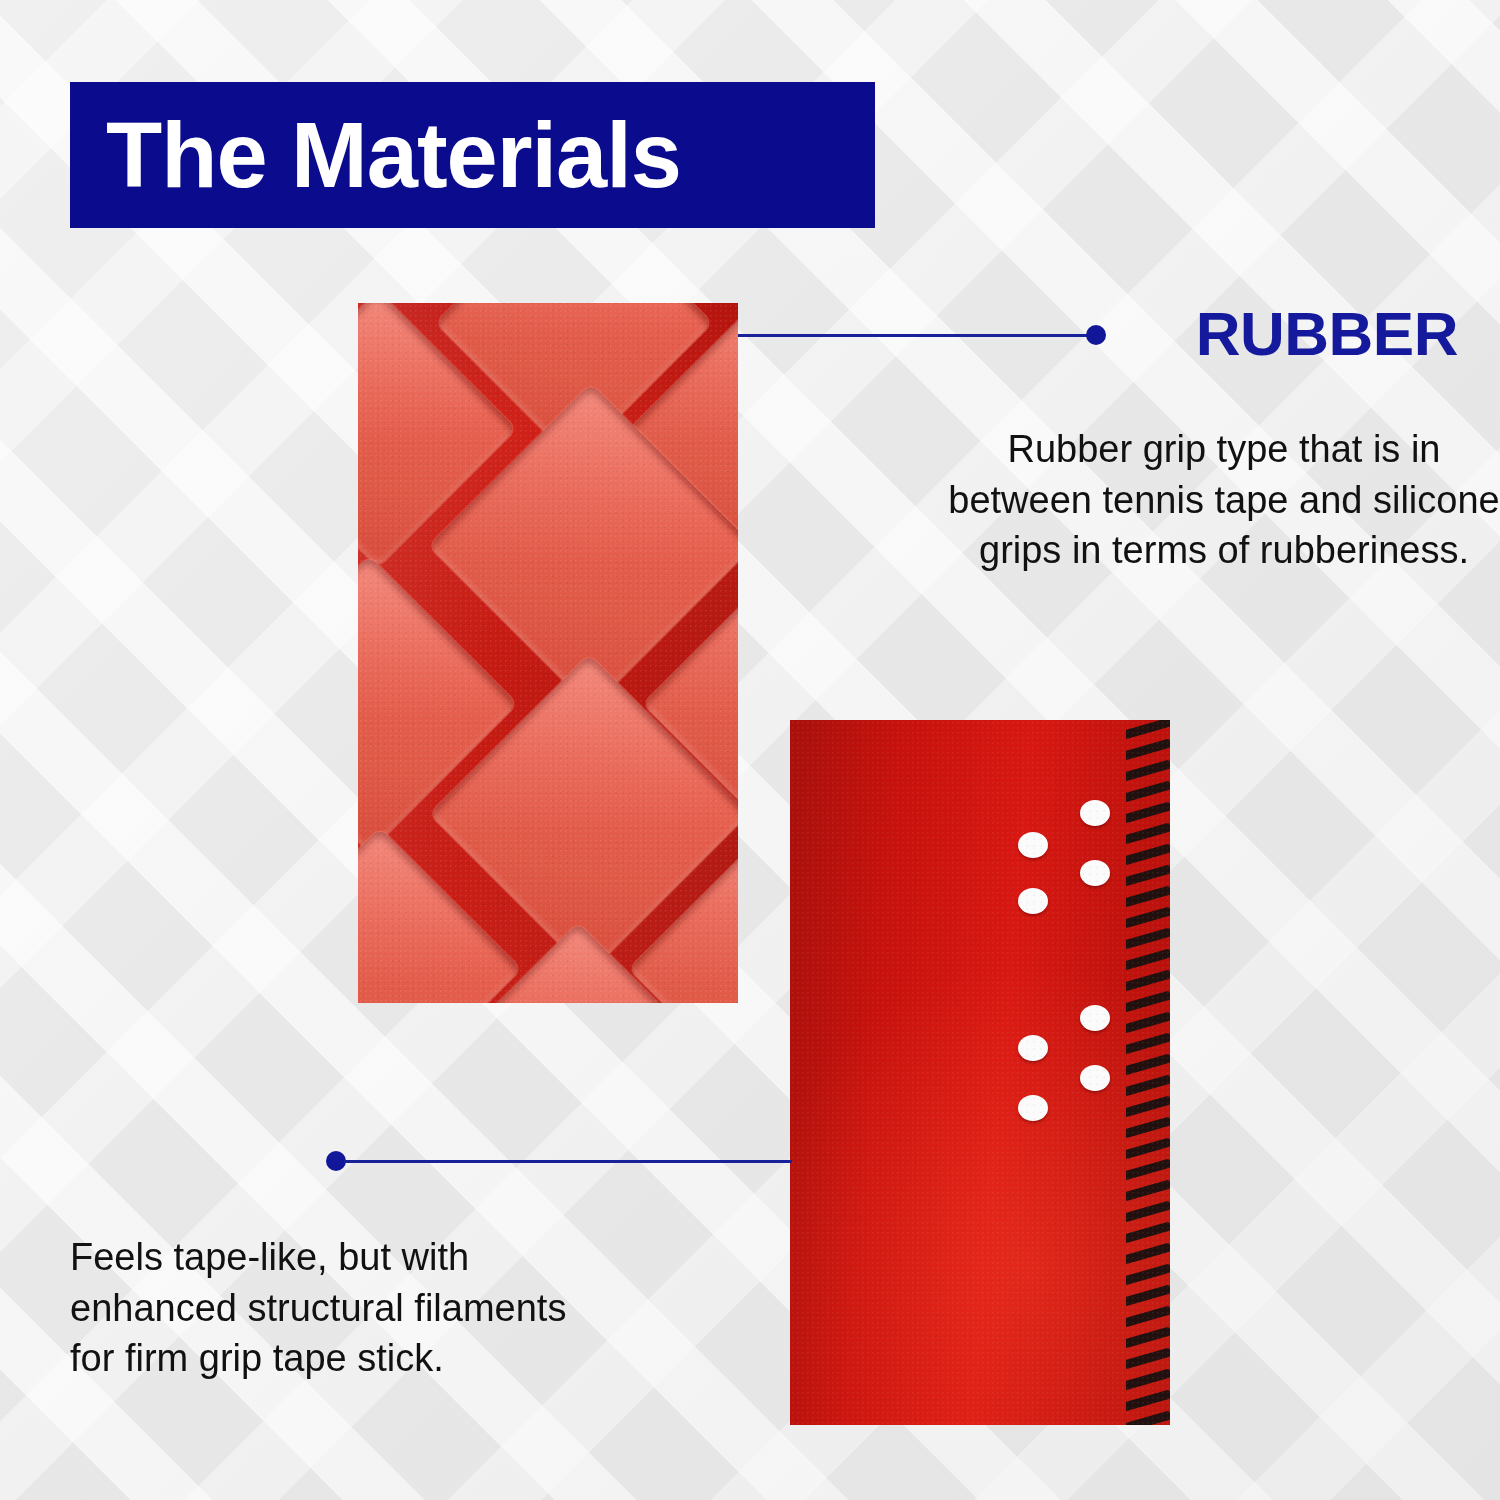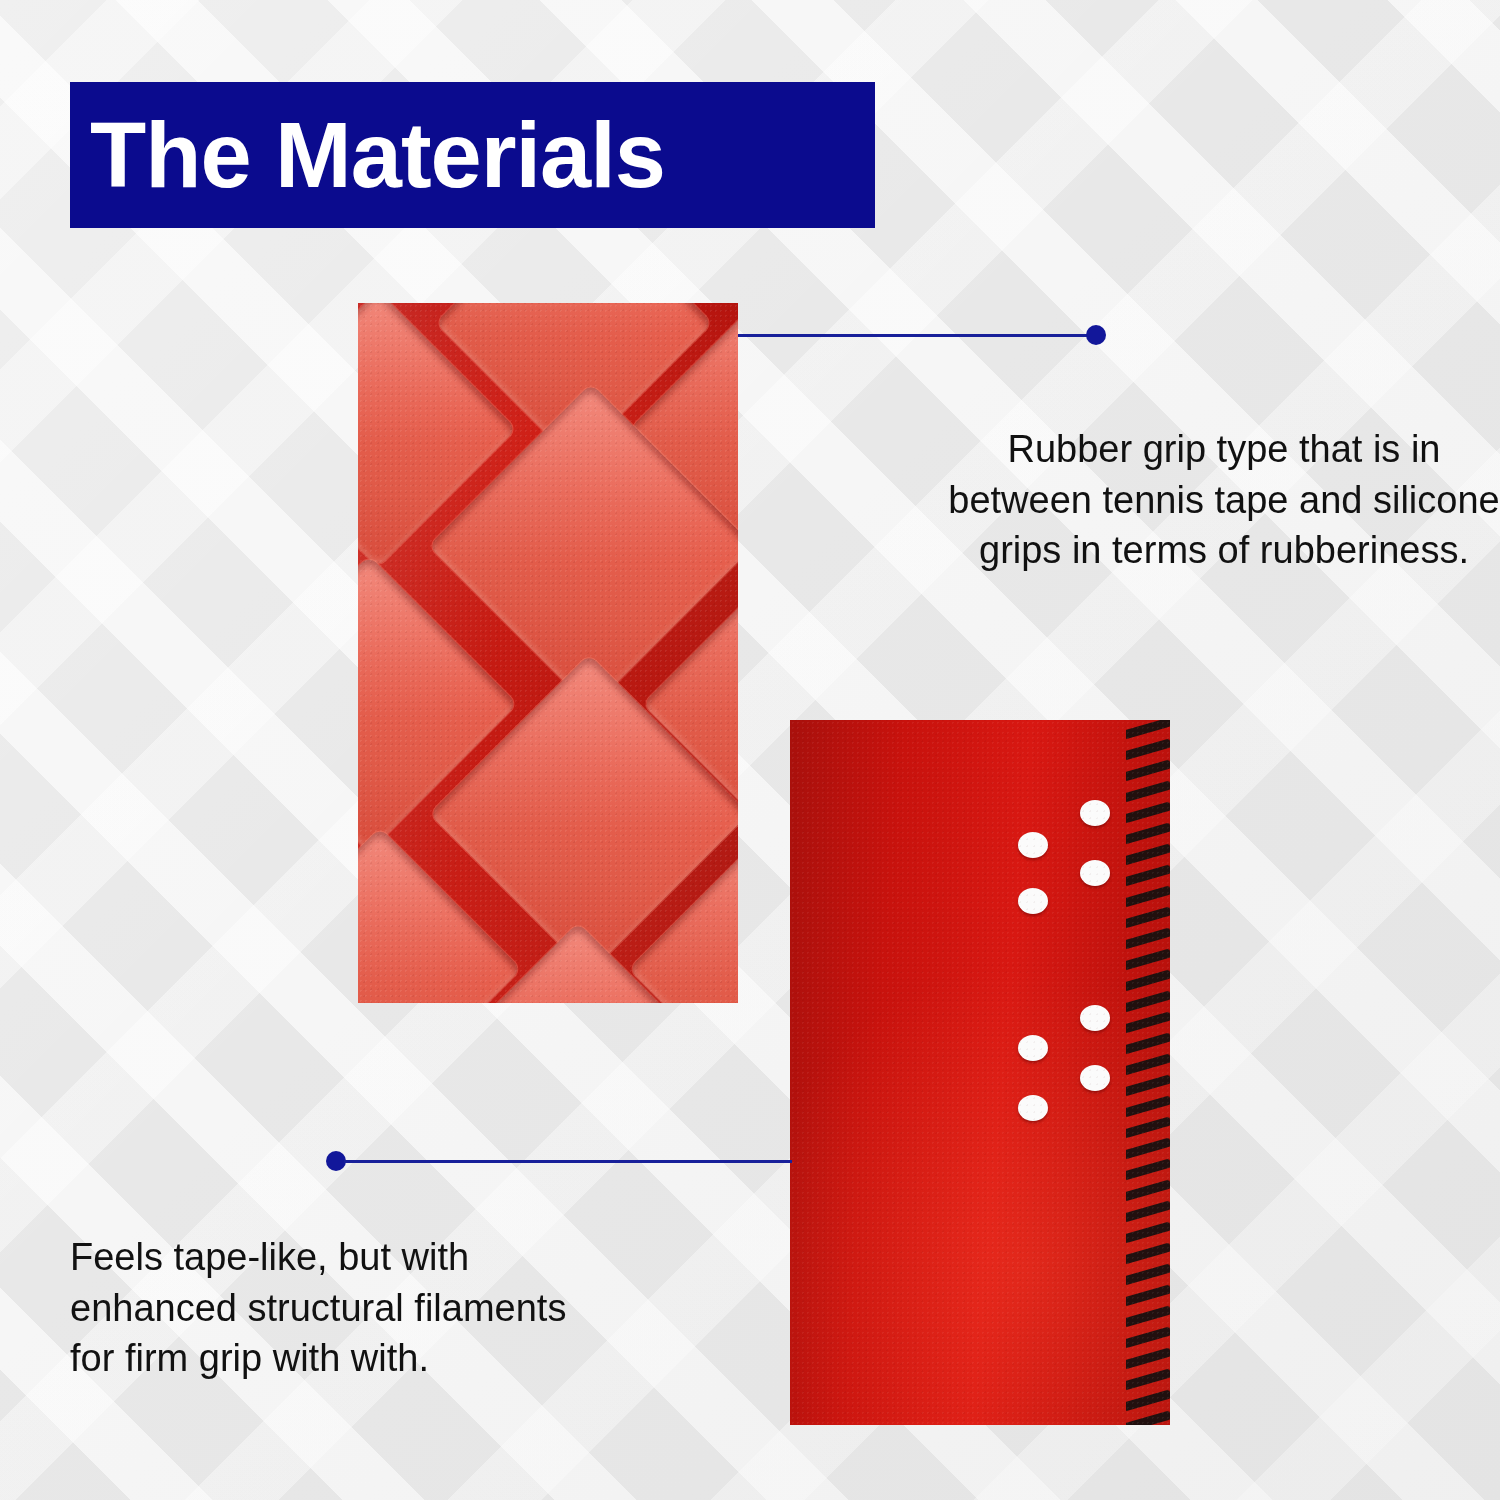--- a/index.html
+++ b/index.html
@@ -52,21 +52,21 @@
   #title-bar {
     position: absolute;
     left: 70px;
     top: 82px;
     width: 805px;
     height: 146px;
     background: #0b0b8e;
     display: flex;
     align-items: center;
     box-sizing: border-box;
-    padding-left: 20px;
+    padding-left: 36px;
   }
   #title-text {
     color: #ffffff;
     font-size: 92px;
     font-weight: 700;
     letter-spacing: -1px;
     line-height: 1;
     white-space: nowrap;
   }
 
@@ -277,20 +277,21 @@
         <div class="filament" style="top: 655px;"></div>
         <div class="filament" style="top: 676px;"></div>
         <div class="filament" style="top: 697px;"></div>
       </div>
     <div class="grain" style="opacity:.22"></div>
   </div>
 
   <div class="connector-line" style="left:738px; top:334px; width:358px;"></div>
   <div class="connector-dot" style="left:1086px; top:325px;"></div>
 
+  <div class="callout-heading" id="rubber-heading">RUBBER</div>
   <div class="callout-body" id="rubber-body">Rubber grip type that is in between tennis tape and silicone grips in terms of rubberiness.</div>
 
   <div class="connector-dot" style="left:326px; top:1151px;"></div>
   <div class="connector-line" style="left:344px; top:1160px; width:448px;"></div>
 
-  <div class="callout-body" id="hole-body">Feels tape-like, but with enhanced structural filaments for firm grip with with.</div>
+  <div class="callout-body" id="hole-body">Feels tape-like, but with enhanced structural filaments for firm grip tape stick.</div>
 
 </div>
 
 </body></html>

